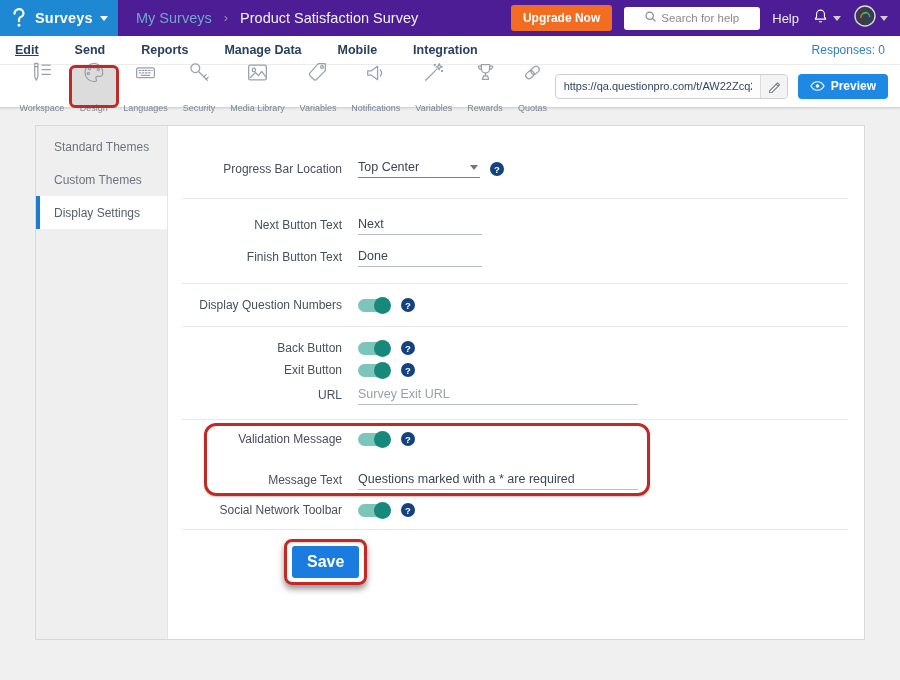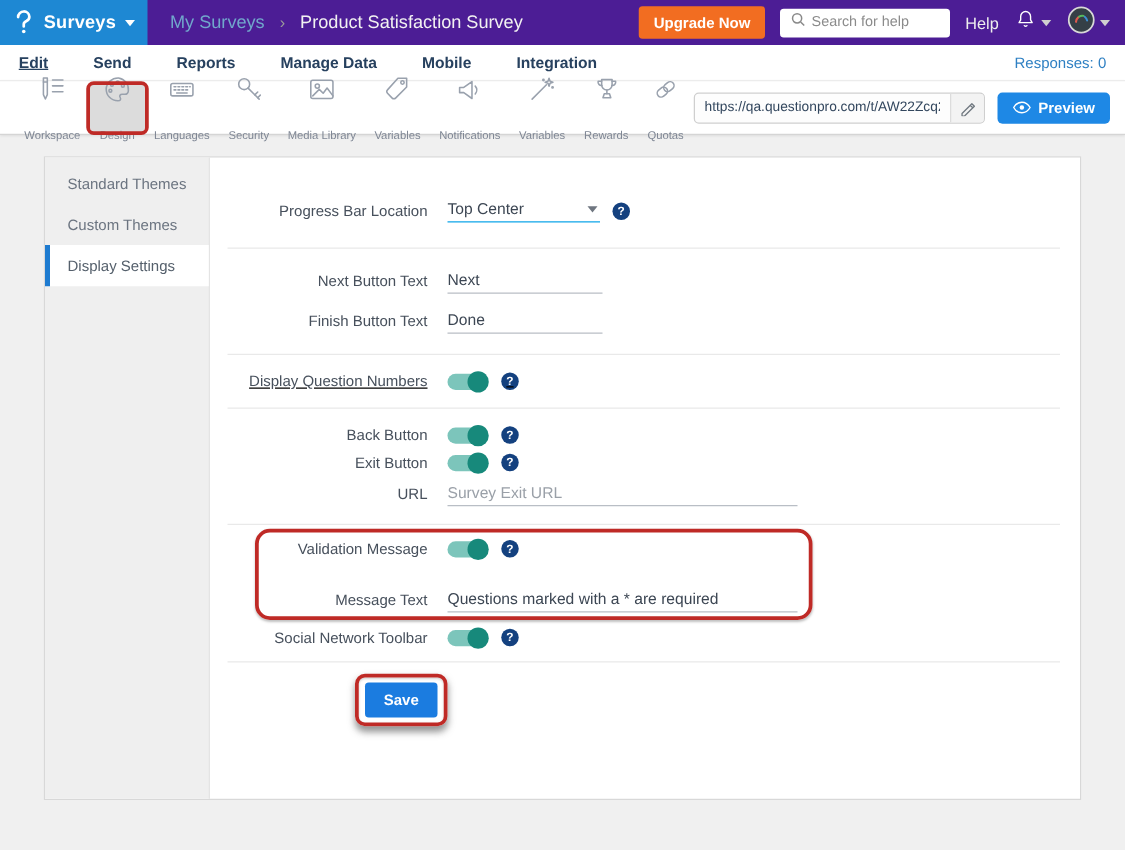--- a/index.html
+++ b/index.html
@@ -16,21 +16,21 @@
     border-right:4px solid transparent; border-top:5px solid currentColor; display:inline-block; }
   .caret.white { color:#fff; }
   .breadcrumb { display:flex; align-items:flex-start; gap:12px; margin-left:18px; }
   .crumb-parent { color:#71a7cc; font-size:14.5px; cursor:pointer; }
   .crumb-sep { color:#9a9a9a; font-size:13px; }
   .page-title { color:#f2f2f2; font-size:14.5px; }
   .header-right { margin-left:auto; display:flex; align-items:center; gap:12px; padding-right:12px; }
   .upgrade-btn { background:#f26d21; color:#fff; font-size:12px; font-weight:bold;
     border:none; border-radius:3px; padding:6px 12px; cursor:pointer; }
   .help-search { display:flex; align-items:center; background:#fff; border-radius:3px;
-    height:23px; width:136px; padding:0 8px; gap:4px; }
+    height:23px; width:136px; padding:0 20px; gap:4px; }
   .help-search input { border:none; outline:none; width:100%; font-size:11.5px; color:#444;
     font-family:"Liberation Sans", sans-serif; }
   .help-search input::placeholder { color:#8b8b8b; }
   .help-label { color:#eee; font-size:13px; cursor:pointer; }
   .bell-wrap, .avatar-wrap { display:flex; align-items:center; gap:3px; cursor:pointer; color:#ddd; }
 
   
   .navbar { height:28px; background:#fff; display:flex; align-items:center; padding:0 15px; gap:36px; }
   .nav-item { font-size:12.5px; font-weight:bold; color:#27415f; cursor:pointer; }
   .nav-item.active { text-decoration:underline; }
@@ -90,29 +90,29 @@
     margin-left:10px; cursor:pointer; flex:none; }
   .ctrl .qico.after-toggle { margin-left:12px; }
 
   .validation-wrap { position:relative; }
   .validation-anno { left:22px; top:-9px; width:446px; height:calc(100% + 15px);
     border-radius:12px; box-shadow:0 1px 2px rgba(0,0,0,.25); }
   .save-row { margin-left:110px; display:inline-block; position:relative; }
   .save-anno { left:-8px; right:-8px; top:-7px; bottom:-7px; border-radius:8px;
     box-shadow:0 4px 6px rgba(60,60,60,.55), inset 0 1px 2px rgba(0,0,0,.2); }
   .save-btn { background:#1b7ce0; color:#fff; border:none; border-radius:3px;
-    font-size:12px; font-weight:bold; padding:7px 15px; cursor:pointer; position:relative; }
+    font-size:16px; font-weight:bold; padding:7px 15px; cursor:pointer; position:relative; }
 
   
   .r1 { margin-top:0; }
   .d1 { margin-top:20px; }
   .r-next { margin-top:16px; }
   .r-finish { margin-top:12px; }
   .d2 { margin-top:16px; }
-  .r-dqn { margin-top:14px;text-decoration:underline; }
+  .r-dqn { margin-top:14px; }
   .d3 { margin-top:14px; }
   .r-back { margin-top:14px; }
   .r-exit { margin-top:8px; }
   .r-url { margin-top:8px; }
   .d4 { margin-top:14px; }
   .validation-wrap { margin-top:12px; }
   .r-msg { margin-top:24px; }
   .r-social { margin-top:13px; }
   .d5 { margin-top:12px; }
   .r-save { margin-top:16px; }

